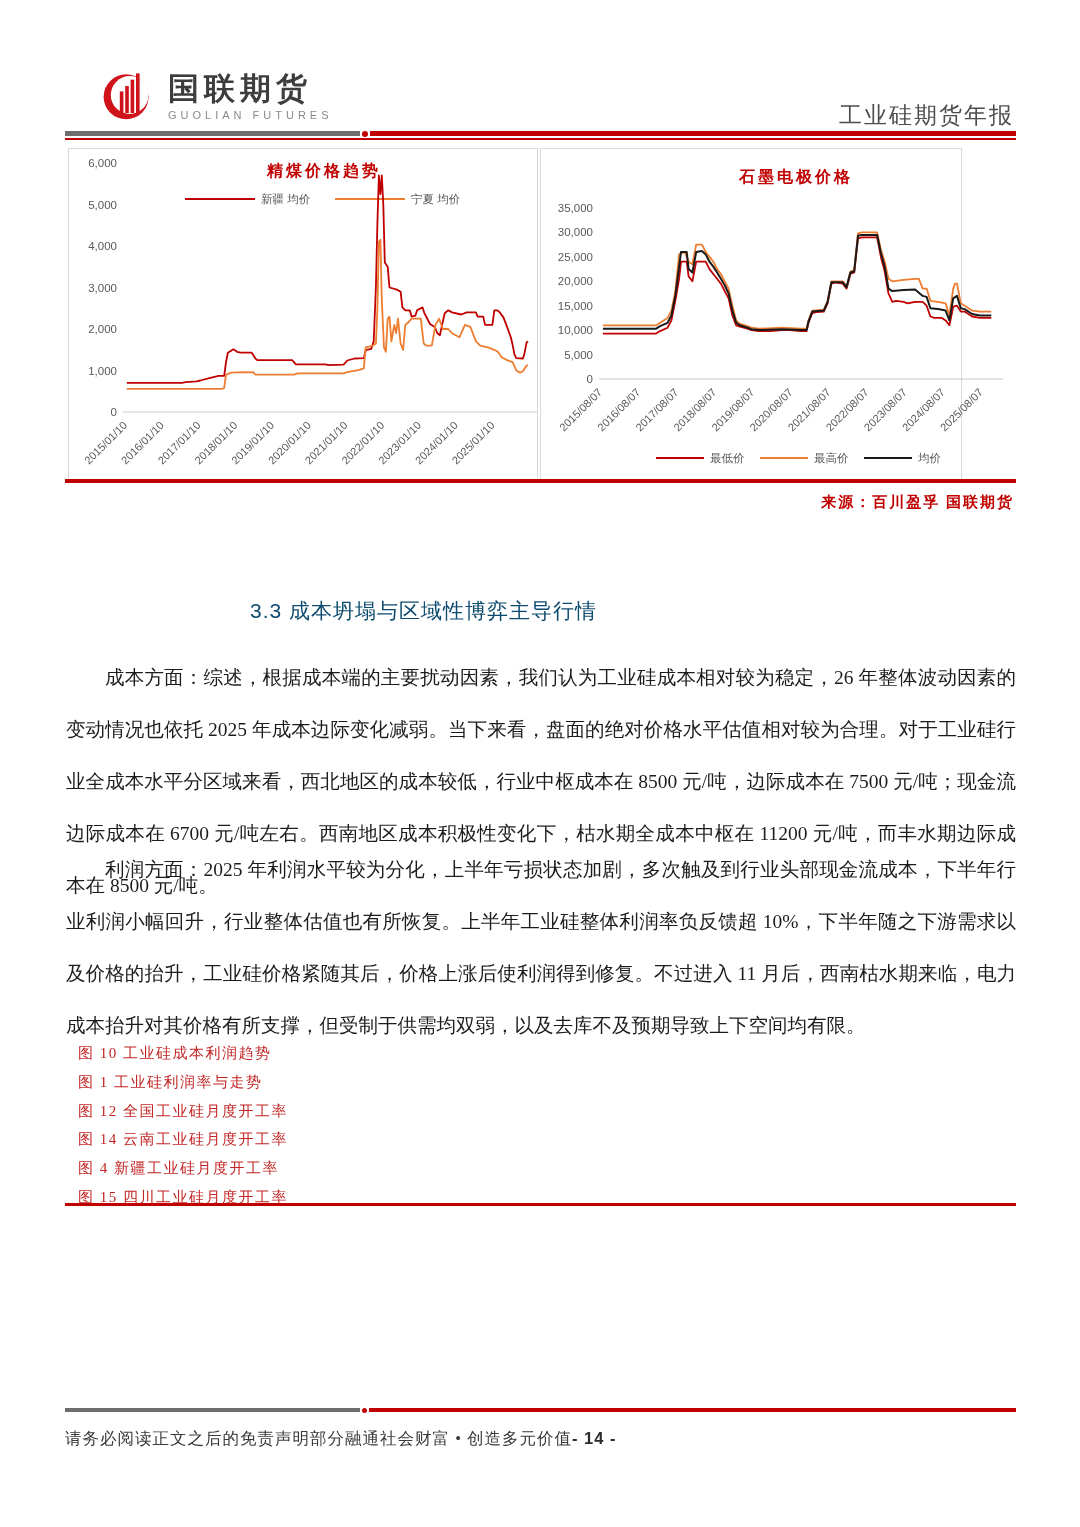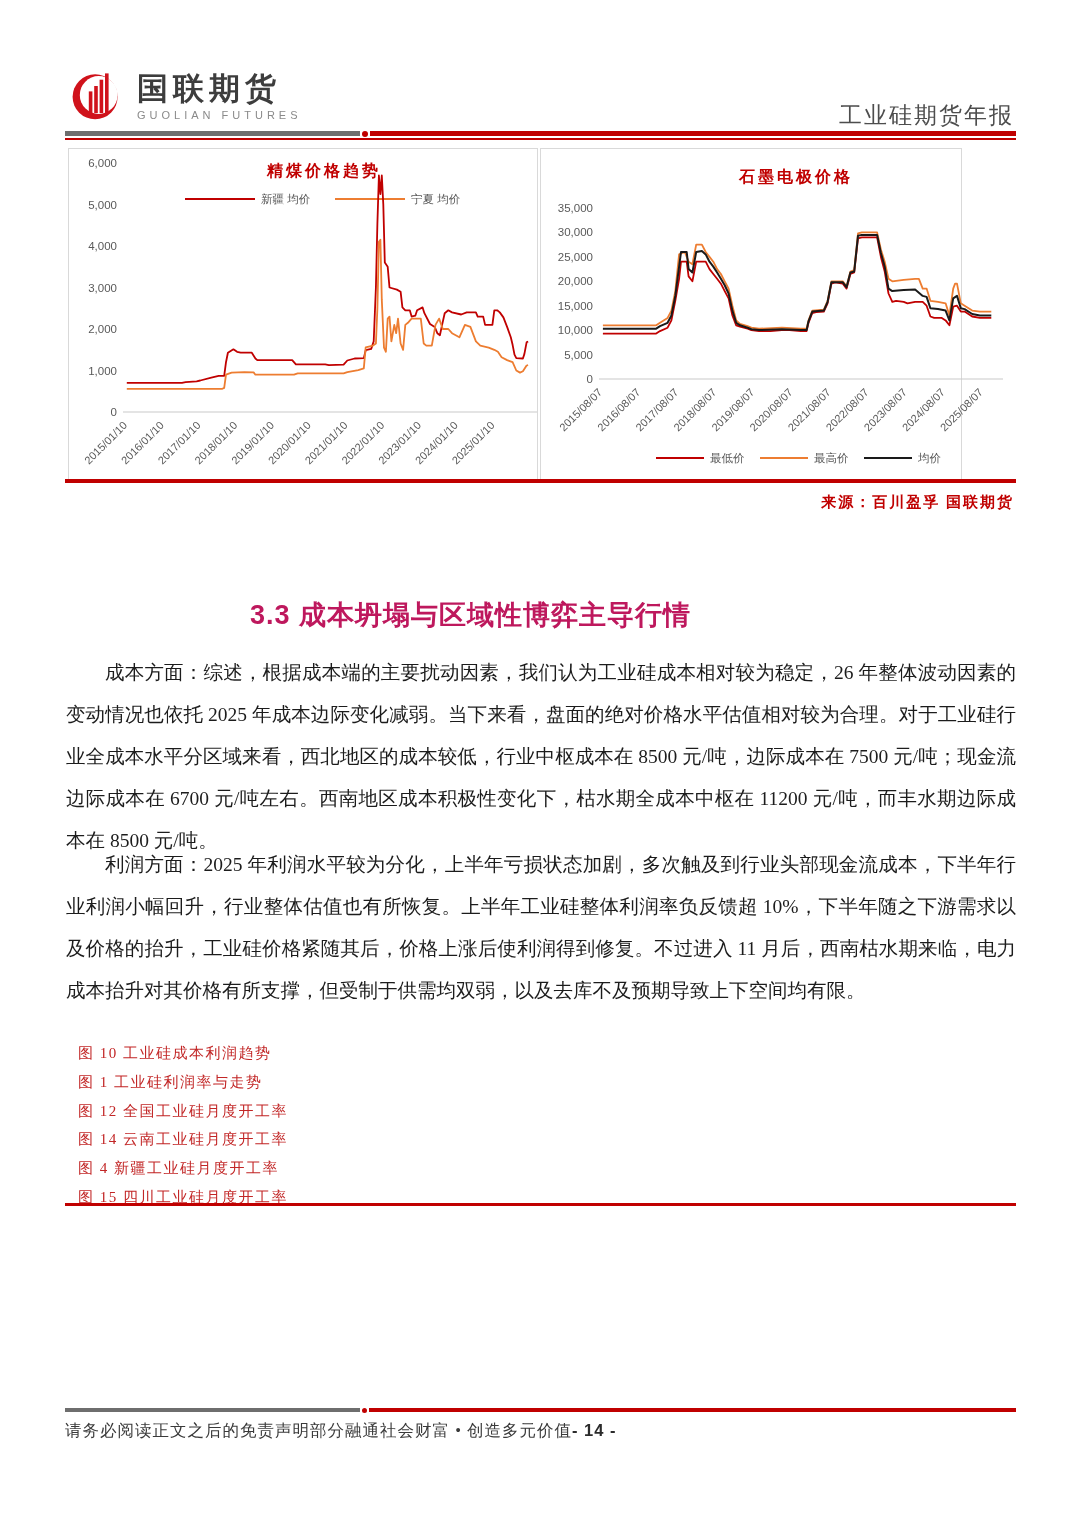--- a/index.html
+++ b/index.html
@@ -1,55 +1,55 @@
 <!DOCTYPE html>
 <html><head>
 <meta charset="utf-8">
 <style>
   * { margin:0; padding:0; box-sizing:border-box; }
   body { background:#e8e8e8; font-family:"Liberation Serif","DejaVu Serif",serif; }
   .page { position:relative; width:1080px; height:1527px; background:#ffffff; margin:0 auto; overflow:hidden; }
 
   
-  .logo { position:absolute; left:69px; top:68px; display:flex; align-items:center; gap:14px; }
+  .logo { position:absolute; left:100px; top:68px; display:flex; align-items:center; gap:14px; }
   .logo-text-cn { font-family:"Liberation Sans",sans-serif; font-size:31px; font-weight:bold; color:#3d3d3d; letter-spacing:5px; line-height:1.05; }
   .logo-text-en { font-family:"Liberation Sans",sans-serif; font-size:11px; color:#8a8a8a; letter-spacing:4px; margin-top:3px; }
   .doc-type { position:absolute; right:66px; top:100px; font-size:23px; color:#4d4d4d; letter-spacing:2px; }
   .header-rule { position:absolute; left:65px; right:64px; top:131px; }
   .rule-main { height:5px; display:flex; align-items:center; }
   .rule-gray { width:295px; height:5px; background:#6e6e6e; }
   .rule-dot { width:6px; height:6px; border-radius:50%; background:#c00000; margin:0 2px; }
   .rule-red { flex:1; height:5px; background:#c00000; }
   .rule-thin { height:2px; background:#c00000; margin-top:2px; }
 
   
   .chart-box { position:absolute; top:148px; height:332px; background:#fff; border:1px solid #d9d9d9; }
   #chart0 { left:68px;  width:470px; }
   #chart1 { left:540px; width:422px; }
   svg text { font-family:"Liberation Sans","DejaVu Sans",sans-serif; fill:#595959; }
   .chart-title { font-family:"DejaVu Serif","Liberation Serif",serif; font-weight:bold; fill:#c00000 !important; font-size:16px; letter-spacing:3px; }
   .figure-bottom-rule { position:absolute; left:65px; right:64px; top:479px; height:4px; background:#c00000; }
   .source-note { position:absolute; right:66px; top:493px; color:#c00000; font-weight:bold; font-size:15px; letter-spacing:2px;text-align:center; }
 
   
-  .section-heading { position:absolute; left:250px; top:597px; font-family:"Liberation Sans",sans-serif; font-weight:bold; font-size:27px; color:#be185d; letter-spacing:1px; }
+  .section-heading { position:absolute; left:250px; top:597px; font-family:"Liberation Sans",sans-serif; font-weight:normal; font-size:21px; color:#0c4a6e; letter-spacing:1px; }
 
-  .body-text { position:absolute; left:66px; width:950px; font-size:19.5px; color:#1c1c1c; line-height:42px; text-align:justify; text-indent:2em; }
+  .body-text { position:absolute; left:66px; width:950px; font-size:19.5px; color:#1c1c1c; line-height:52px; text-align:justify; text-indent:2em; }
   #para1 { top:652px; }
   #para2 { top:844px; }
 
   
   .figure-list { position:absolute; left:78px; top:1039px; }
   .figure-item { font-size:15px; font-weight:normal; color:#c22626; line-height:28.8px; letter-spacing:1.5px; }
   .mid-rule { position:absolute; left:65px; right:64px; top:1203px; height:3px; background:#c00000; }
 
   
   .footer { position:absolute; left:65px; right:64px; top:1408px; }
   .footer-rule { height:4px; display:flex; align-items:center; }
-  .footer-text { margin-top:8px; font-size:16.5px; color:#3a3a3a; letter-spacing:1px; }
+  .footer-text { margin-top:16px; font-size:16.5px; color:#3a3a3a; letter-spacing:1px; }
   .footer-page { font-family:"Liberation Sans",sans-serif; font-weight:bold; color:#2b2b2b; }
 </style>
 </head>
 <body>
 
 <div class="page">
 
   <div class="logo">
     <span>
       <svg width="54" height="54" viewBox="0 0 60 60">

